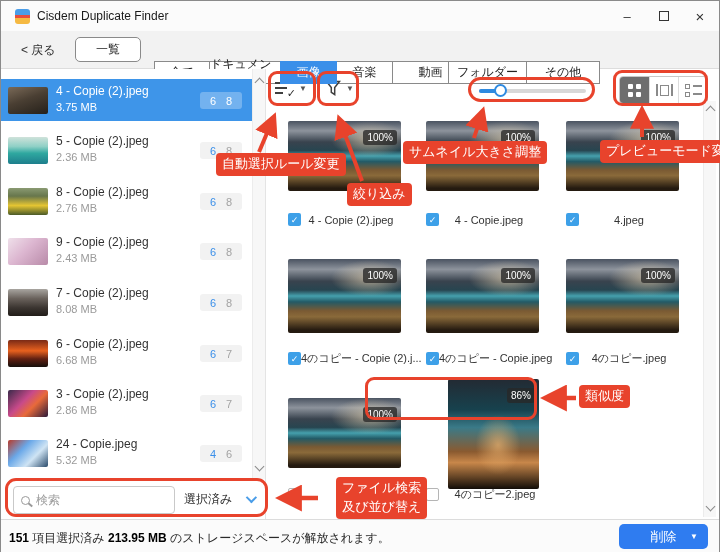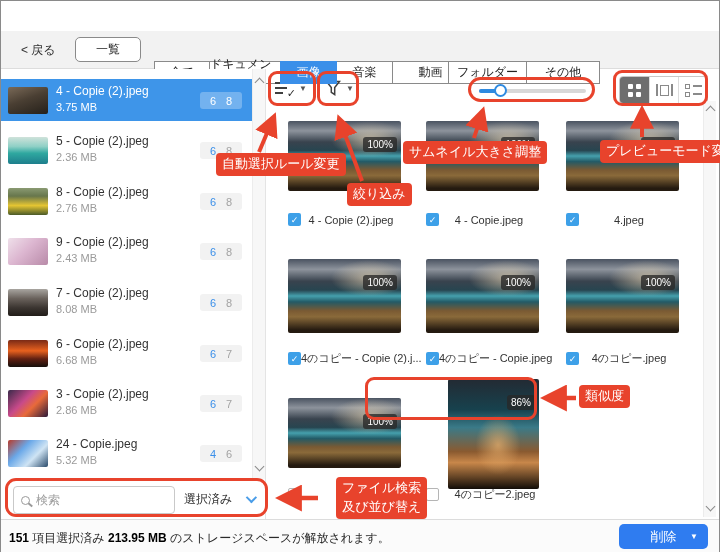--- a/index.html
+++ b/index.html
@@ -99,21 +99,21 @@
   .ico-list .ln { width:9px; height:2px; background:#8a8a8a; }
 
   
   .gthumb { position:absolute; border-radius:2px;
     background:
       radial-gradient(ellipse 55px 26px at 72% 26%, rgba(242,222,185,0.6), rgba(242,222,185,0) 70%),
       linear-gradient(180deg,#4a5361 0%,#8d939c 14%,#39434e 30%,#274550 42%,#45a0ad 50%,#235a66 58%,#7a5a33 70%,#8a6a3a 78%,#241a10 96%); }
   .gthumb.portrait { background:
       radial-gradient(ellipse 30px 40px at 55% 60%, rgba(236,178,110,0.7), rgba(236,178,110,0) 75%),
       linear-gradient(180deg,#232a33 0%,#17424e 28%,#3a7a88 44%,#8a5a30 66%,#c8874a 76%,#120d08 100%); }
-  .simbadge { position:absolute; top:16px; right:4px; background:rgba(40,40,40,0.78);
+  .simbadge { position:absolute; top:9px; right:4px; background:rgba(40,40,40,0.78);
     color:#fff; font-size:10px; padding:2px 4px; border-radius:3px; }
   .glabel { position:absolute; height:15px; display:flex; align-items:center; }
   .glabel .name { flex:1; text-align:center; font-size:11px; color:#333; white-space:nowrap; }
   .cbx { width:13px; height:13px; border-radius:2px; flex:0 0 13px;
     display:flex; align-items:center; justify-content:center; }
   .cbx.on { background:#3da0e8; color:#fff; font-size:9px; }
   .cbx.off { background:#fff; border:1px solid #b5b5b5; }
 
   
   .searchbar { position:absolute; left:0; top:478px; width:264px; height:40px; background:#fff; }
@@ -146,20 +146,29 @@
     background:transparent; z-index:40; pointer-events:none; }
   .ann-label { position:absolute; background:#e8432c; color:#fff; font-size:13px;
     padding:2px 6px; border-radius:4px; z-index:45; white-space:nowrap; line-height:1.45; }
   .overlay { position:absolute; left:0; top:0; z-index:44; pointer-events:none; }
 </style>
 </head>
 <body>
 
 <div id="window">
 
+  <div class="titlebar">
+    <div class="appicon"></div>
+    <div class="apptitle">Cisdem Duplicate Finder</div>
+    <div class="winbtn min">–</div>
+    <div class="winbtn max">
+        <span class="maxglyph"></span>
+      </div>
+    <div class="winbtn close">×</div>
+  </div>
 
   <div class="toolbar">
     <div class="backbtn">&lt; 戻る</div>
     <div class="listbtn">一覧</div>
     <div class="tabbar">
       <div class="tab">全て</div>
       <div class="tab">ドキュメント</div>
       <div class="tab active">画像</div>
       <div class="tab">音楽</div>
       <div class="tab">動画</div>

